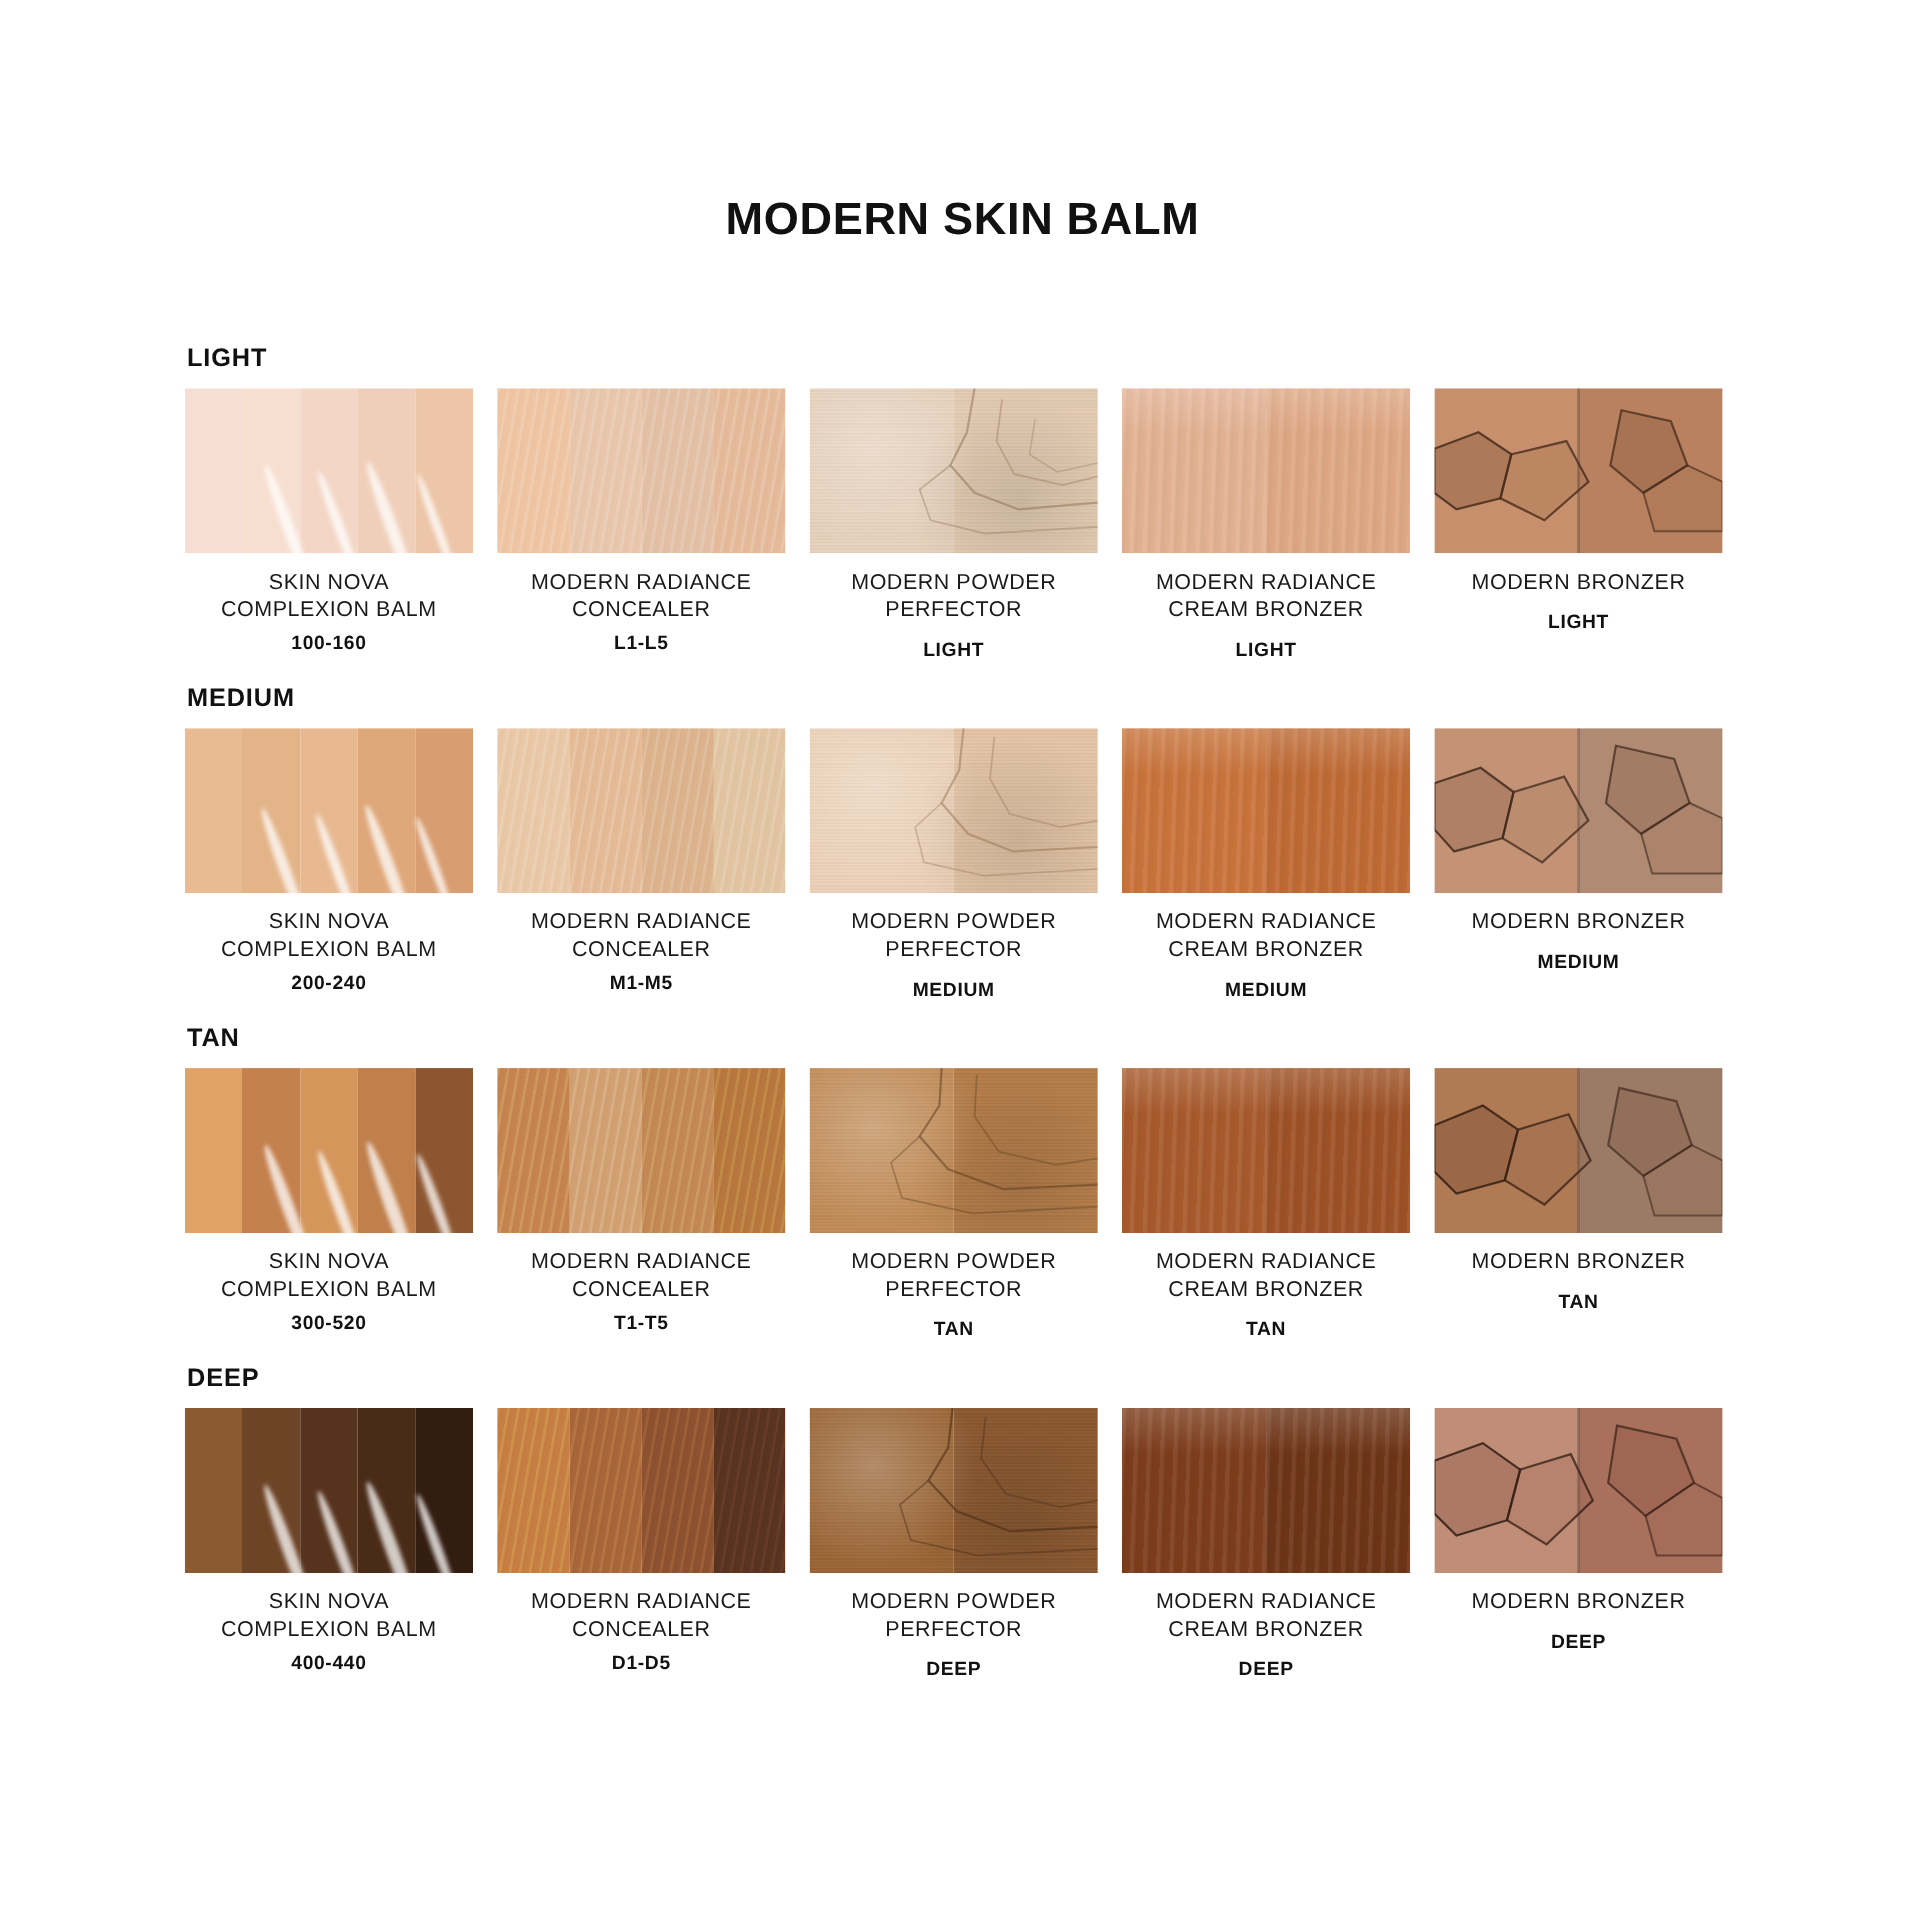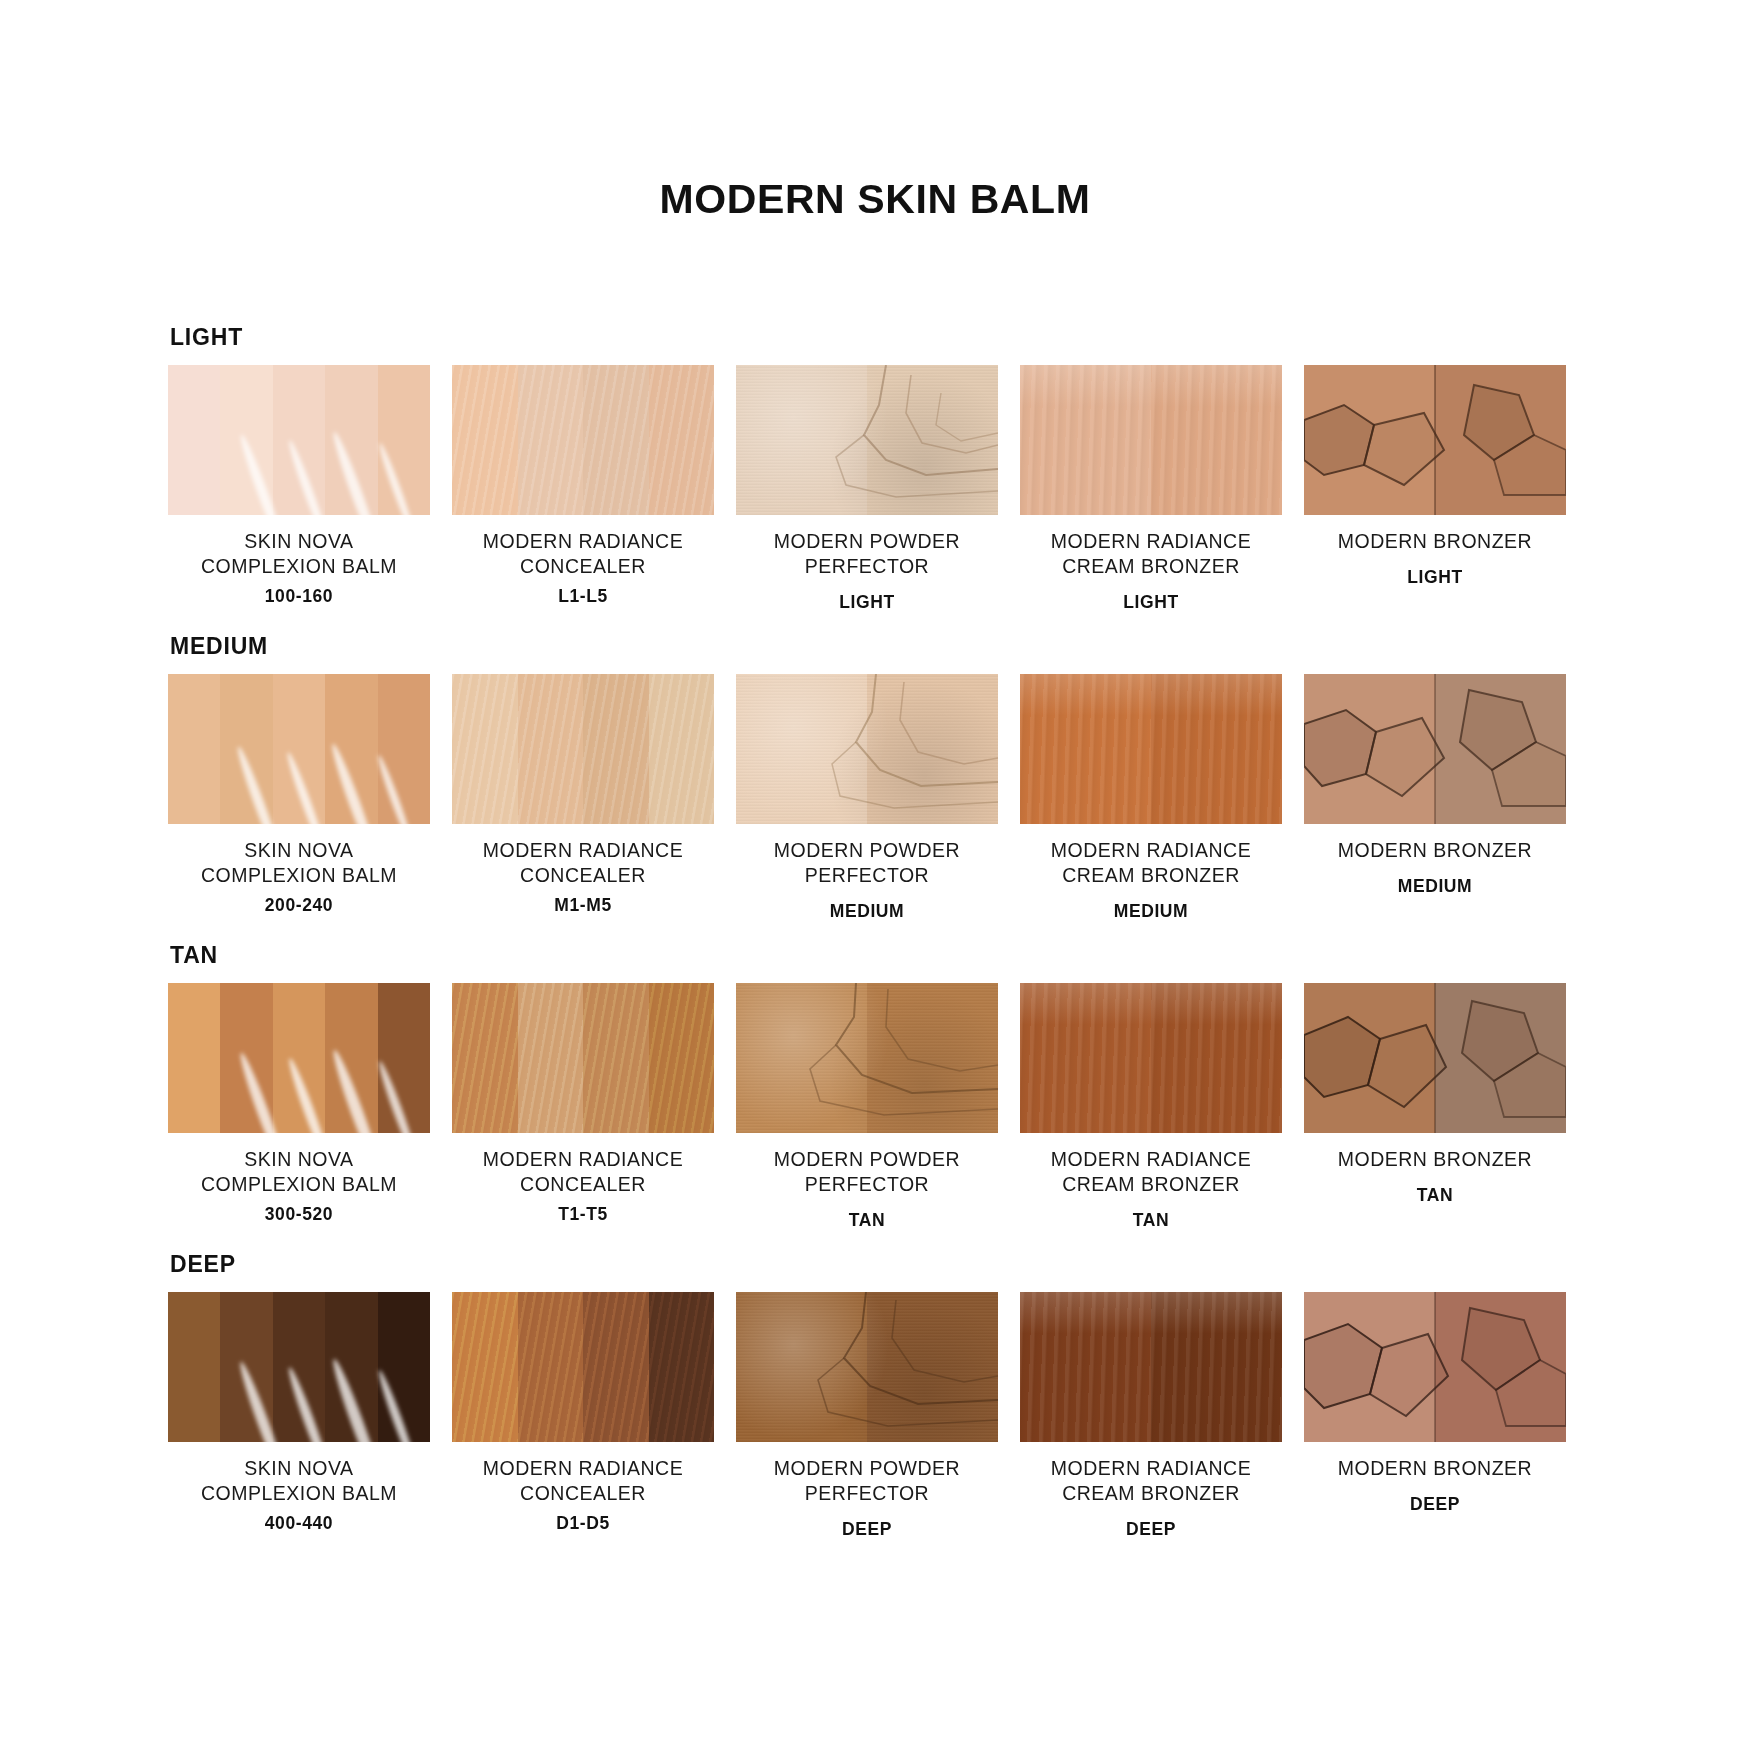--- a/index.html
+++ b/index.html
@@ -25,21 +25,21 @@
     left: 0;
     width: 1750px;
     text-align: center;
     font-size: 41px;
     font-weight: bold;
     letter-spacing: 0.6px;
     color: #111111;
   }
   .content {
     position: absolute;
-    top: 324px;
+    top: 312px;
     left: 168px;
     width: 1418px;
   }
   .group {
     margin-bottom: 20px;
   }
   .group-label {
     font-size: 23px;
     font-weight: bold;
     letter-spacing: 0.8px;
@@ -47,21 +47,20 @@
     margin: 0 0 14px 2px;
   }
   .row {
     display: flex;
     gap: 22px;
   }
   .cell {
     width: 262px;
     display: flex;
     flex-direction: column;
-    align-items: center;
   }
   .swatch {
     width: 262px;
     height: 150px;
     position: relative;
     overflow: hidden;
     display: block;
   }
   .swatch .stripes {
     position: absolute;

